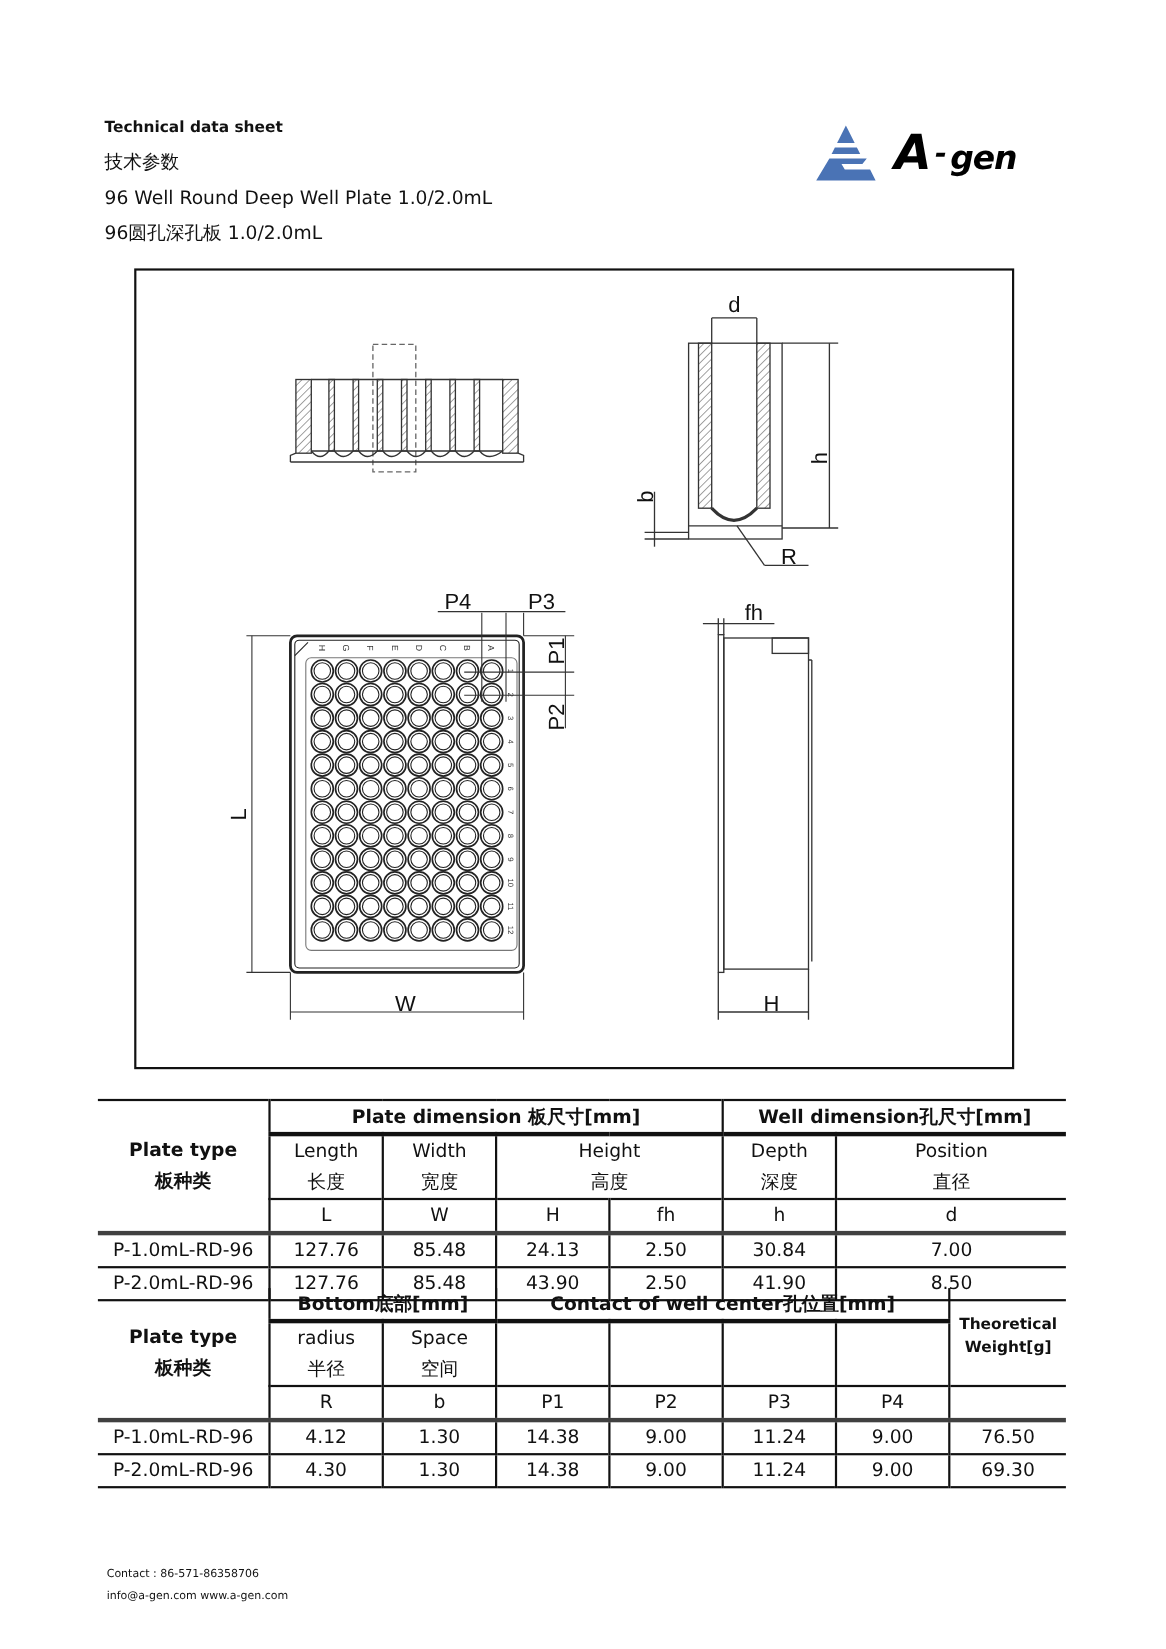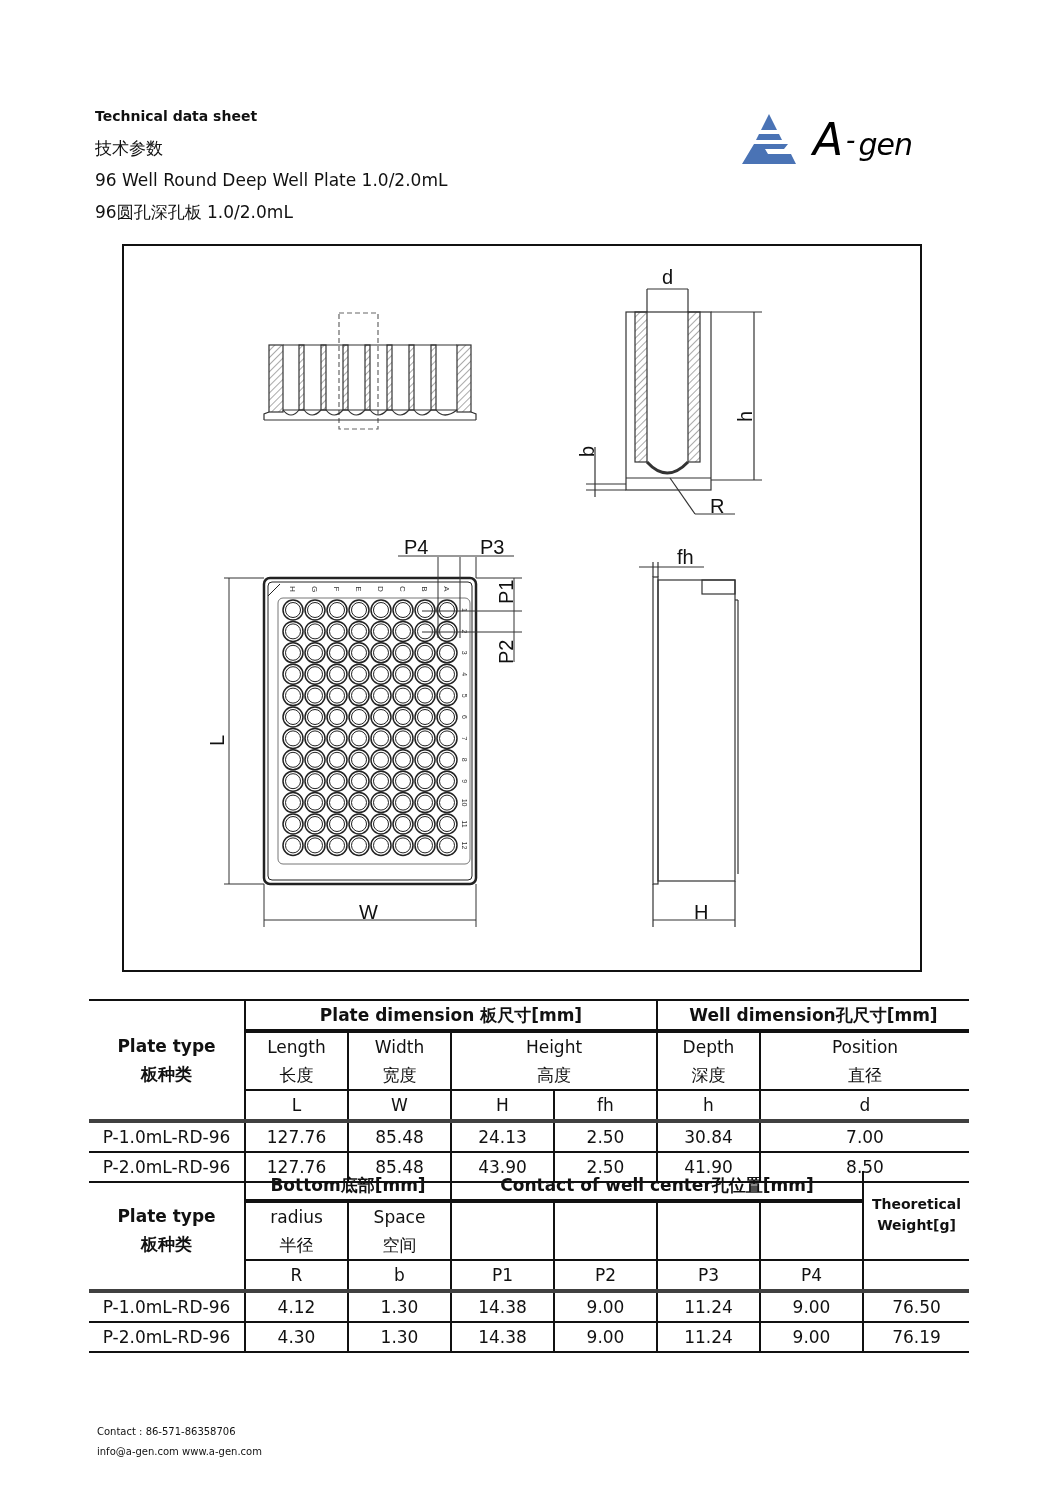--- a/index.html
+++ b/index.html
@@ -3,21 +3,21 @@
 <meta charset="utf-8">
 <style>
   html, body { margin: 0; padding: 0; background: #ffffff; }
   body { width: 1060px; height: 1499px; position: relative; overflow: hidden;
          font-family: "DejaVu Sans", "Liberation Sans", sans-serif; color: #111; }
   .hdr { position: absolute; left: 95px; top: 100px; }
   .hdr div { font-size: 17px; line-height: 32px; white-space: nowrap; }
   .hdr .t1 { font-weight: bold; font-size: 14px; }
   .logo { position: absolute; left: 738px; top: 112px; width: 210px; height: 60px; }
   .logo .word { position: absolute; left: 75px; top: 2px; font-family: "DejaVu Sans", sans-serif;
-                font-weight: normal; font-style: italic; font-size: 44px; letter-spacing: -1px; color: #000; white-space: nowrap; }
+                font-weight: bold; font-style: italic; font-size: 44px; letter-spacing: -1px; color: #000; white-space: nowrap; }
   .logo .word .small { font-size: 30px; }
   .drawing { position: absolute; left: 122px; top: 244px; width: 800px; height: 728px;
              border: 2px solid #111; box-sizing: border-box; }
   .drawing svg { position: absolute; left: 0; top: 0; }
   table.spec { position: absolute; left: 89px; border-collapse: collapse; font-size: 17px; }
   table.spec td { text-align: center; padding: 0; height: 28px; border-left: 2px solid #111; border-right: 2px solid #111; }
   table.spec td:first-child { border-left: none; }
   table.spec td:last-child { border-right: none; }
   table.spec .b { font-weight: bold; }
   .t-top { border-top: 2px solid #111; }
@@ -496,21 +496,21 @@
         <td>76.50</td>
   </tr>
   <tr class="t-bot">
     <td>P-2.0mL-RD-96</td>
         <td>4.30</td>
         <td>1.30</td>
     <td>14.38</td>
         <td>9.00</td>
         <td>11.24</td>
         <td>9.00</td>
-        <td>76.19</td>
+        <td>69.30</td>
   </tr>
 </tbody>
   </table>
 
 <div class="footer">
   <div>Contact : 86-571-86358706</div>
   <div>info@a-gen.com www.a-gen.com</div>
 </div>
 
 </body></html>

